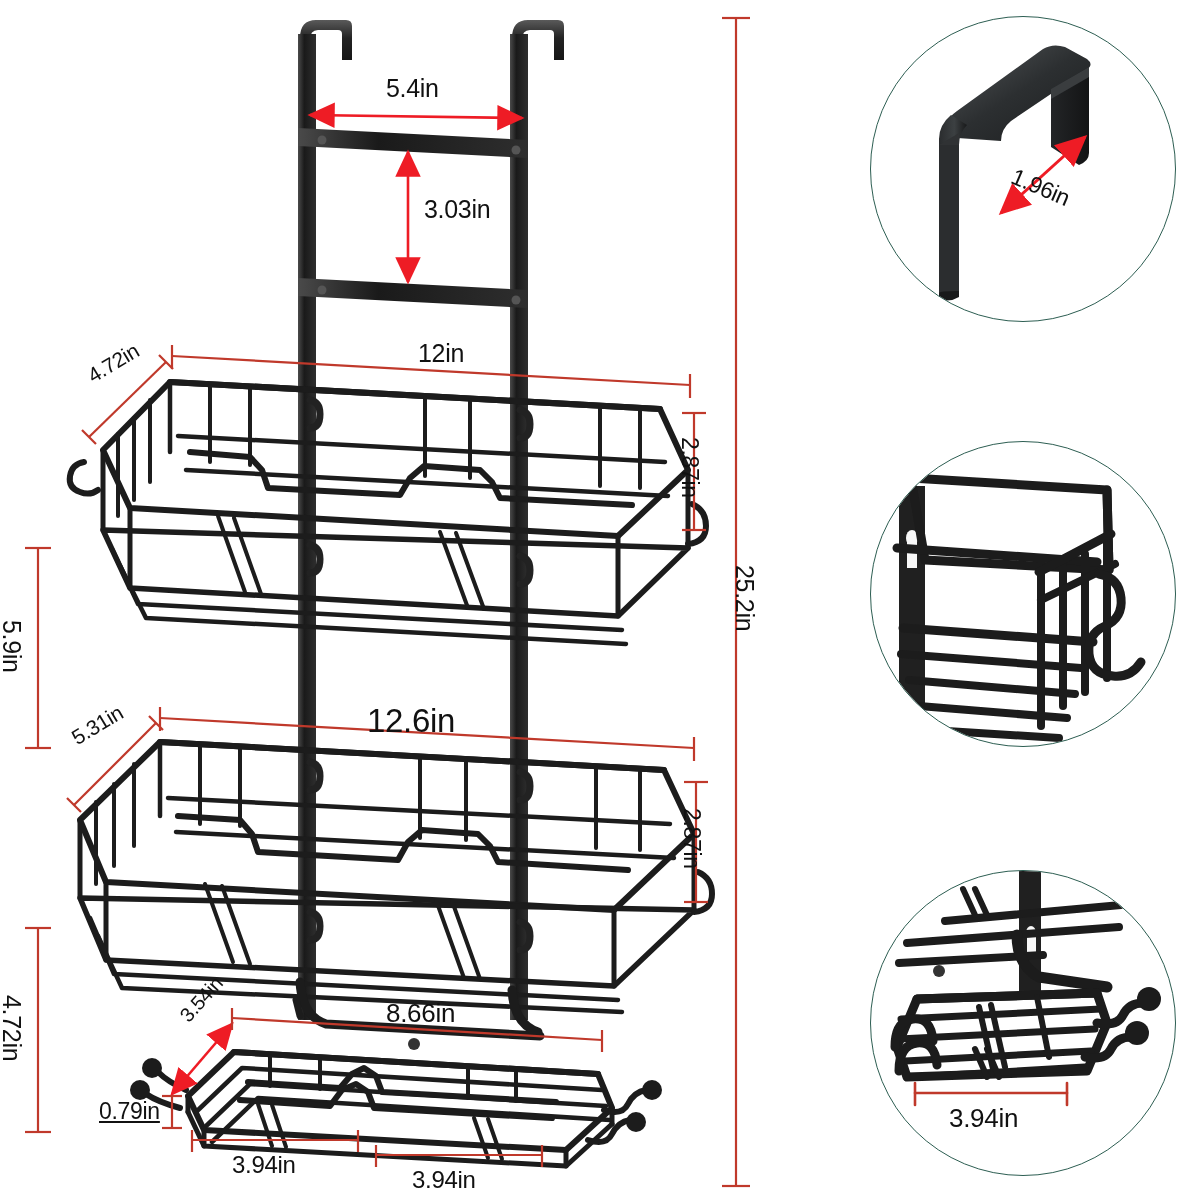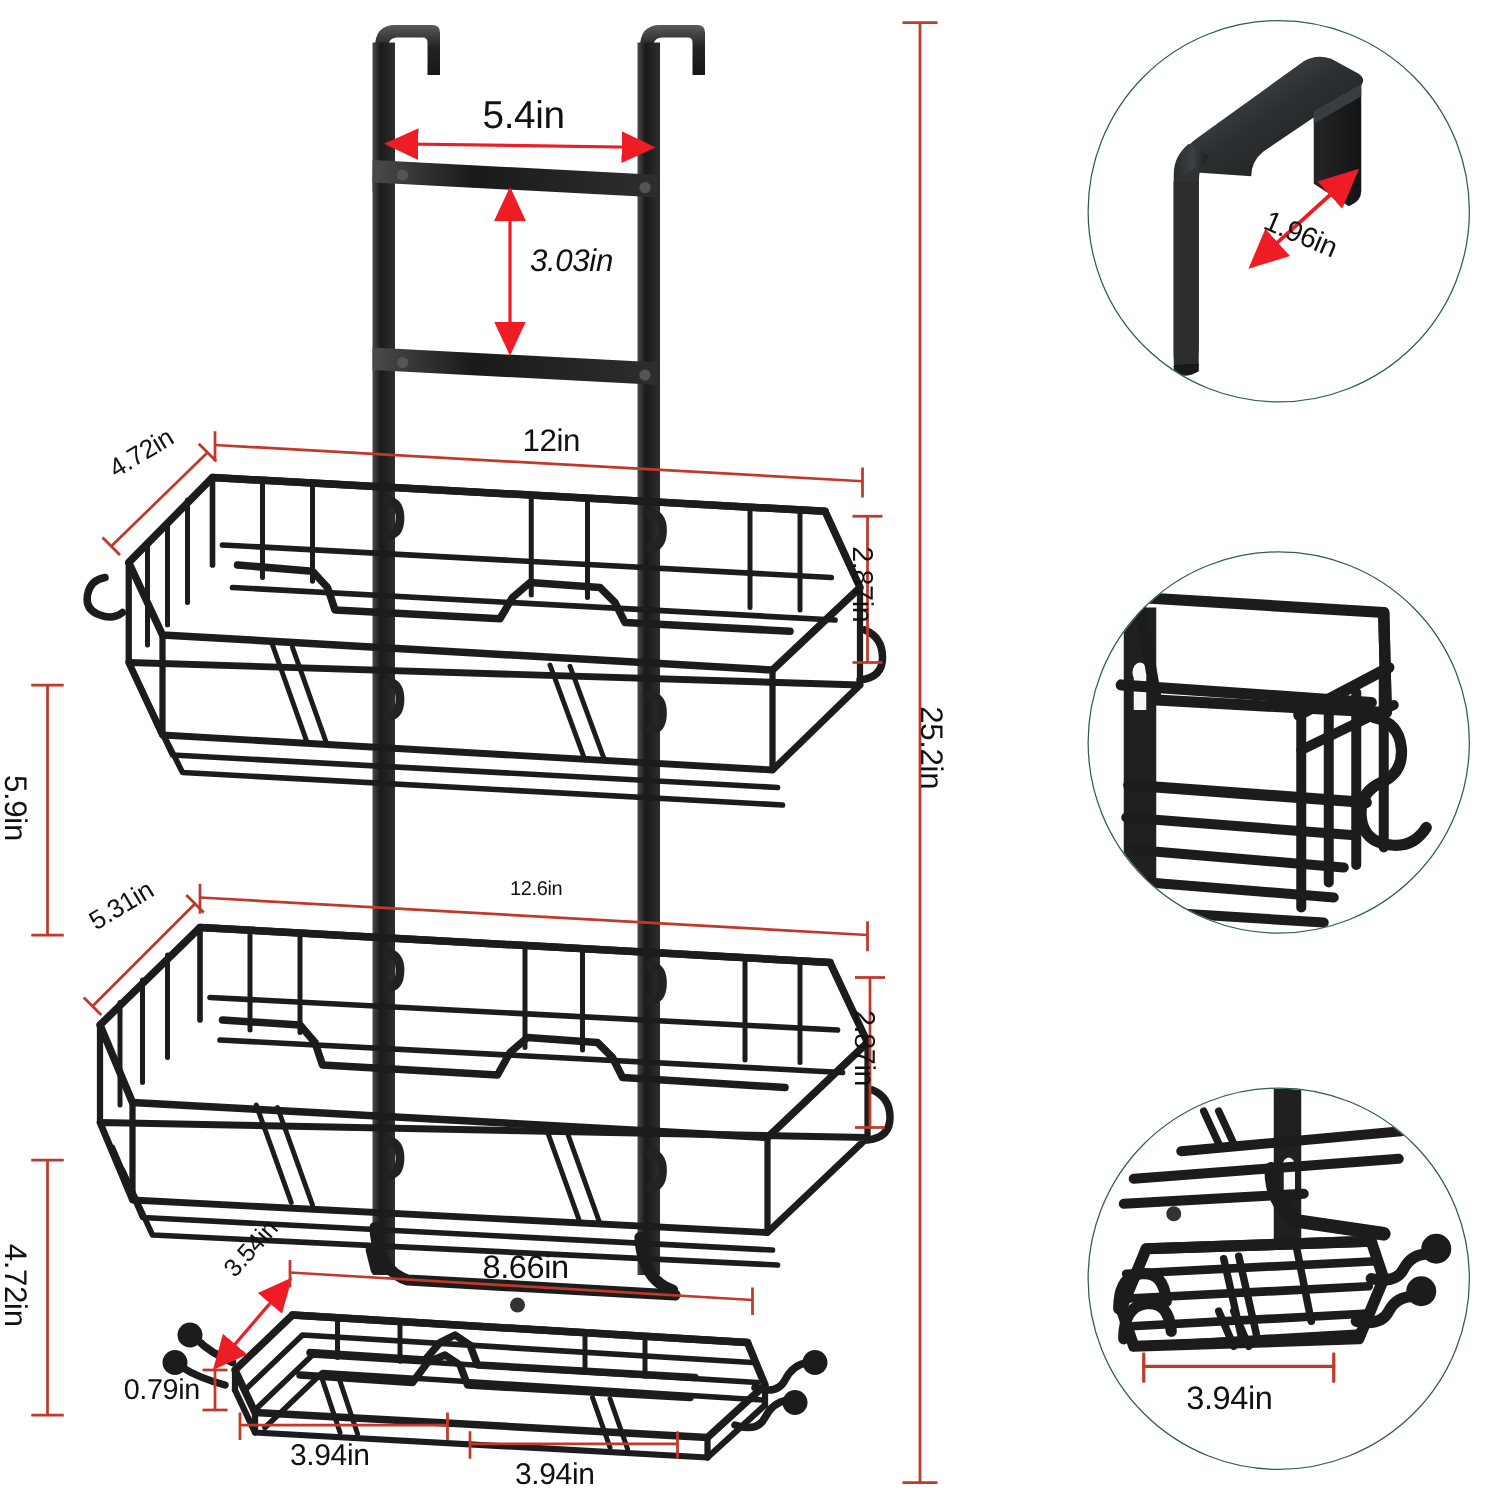--- a/index.html
+++ b/index.html
@@ -307,34 +307,34 @@
       </g>
 
       <g>
         <line x1="376" y1="1155" x2="542" y2="1155"></line>
         <line x1="376" y1="1145" x2="376" y2="1167"></line>
         <line x1="542" y1="1145" x2="542" y2="1167"></line>
       </g>
     </g>
   </svg>
 
-  <div class="dimtext" style="left:386px;top:76px;font-size:31px;">5.4in</div>
-  <div class="dimtext" style="left:424px;top:197px;font-size:25px;font-style:italic;">3.03in</div>
+  <div class="dimtext" style="left:386px;top:76px;font-size:25px;">5.4in</div>
+  <div class="dimtext" style="left:424px;top:197px;font-size:25px;">3.03in</div>
   <div class="dimtext" style="left:84px;top:368px;font-size:21px;transform:rotate(-31deg);transform-origin:left top;">4.72in</div>
   <div class="dimtext" style="left:418px;top:341px;font-size:25px;">12in</div>
   <div class="dimtext" style="left:701px;top:437px;font-size:23px;transform:rotate(90deg);transform-origin:left top;">2.87in</div>
   <div class="dimtext" style="left:757px;top:565px;font-size:25px;transform:rotate(90deg);transform-origin:left top;">25.2in</div>
   <div class="dimtext" style="left:24px;top:620px;font-size:25px;transform:rotate(90deg);transform-origin:left top;">5.9in</div>
   <div class="dimtext" style="left:68px;top:730px;font-size:21px;transform:rotate(-31deg);transform-origin:left top;">5.31in</div>
-  <div class="dimtext" style="left:408px;top:704px;font-size:16px;">12.6in</div>
+  <div class="dimtext" style="left:367px;top:704px;font-size:33px;">12.6in</div>
   <div class="dimtext" style="left:703px;top:808px;font-size:23px;transform:rotate(90deg);transform-origin:left top;">2.87in</div>
   <div class="dimtext" style="left:24px;top:995px;font-size:25px;transform:rotate(90deg);transform-origin:left top;">4.72in</div>
   <div class="dimtext" style="left:176px;top:1012px;font-size:20px;transform:rotate(-48deg);transform-origin:left top;">3.54in</div>
   <div class="dimtext" style="left:386px;top:1000px;font-size:26px;">8.66in</div>
-  <div class="dimtext" style="left:99px;top:1100px;font-size:23px;">0.79in</div>
+  <div class="dimtext" style="left:99px;top:1100px;font-size:23px;text-decoration:underline;">0.79in</div>
   <div class="dimtext" style="left:232px;top:1153px;font-size:24px;">3.94in</div>
   <div class="dimtext" style="left:412px;top:1168px;font-size:24px;">3.94in</div>
 
   <div class="circle-frame" style="left:870px;top:16px;width:304px;height:304px;">
     <svg class="circle-inner" viewBox="0 0 304 304">
       <defs>
         <marker id="arrR2" markerWidth="11" markerHeight="11" refX="9.5" refY="5.5" orient="auto">
           <path d="M0,0.6 L10.5,5.5 L0,10.4 Z" fill="#ee1c25"></path>
         </marker>
         <marker id="arrL2" markerWidth="11" markerHeight="11" refX="1.5" refY="5.5" orient="auto">

